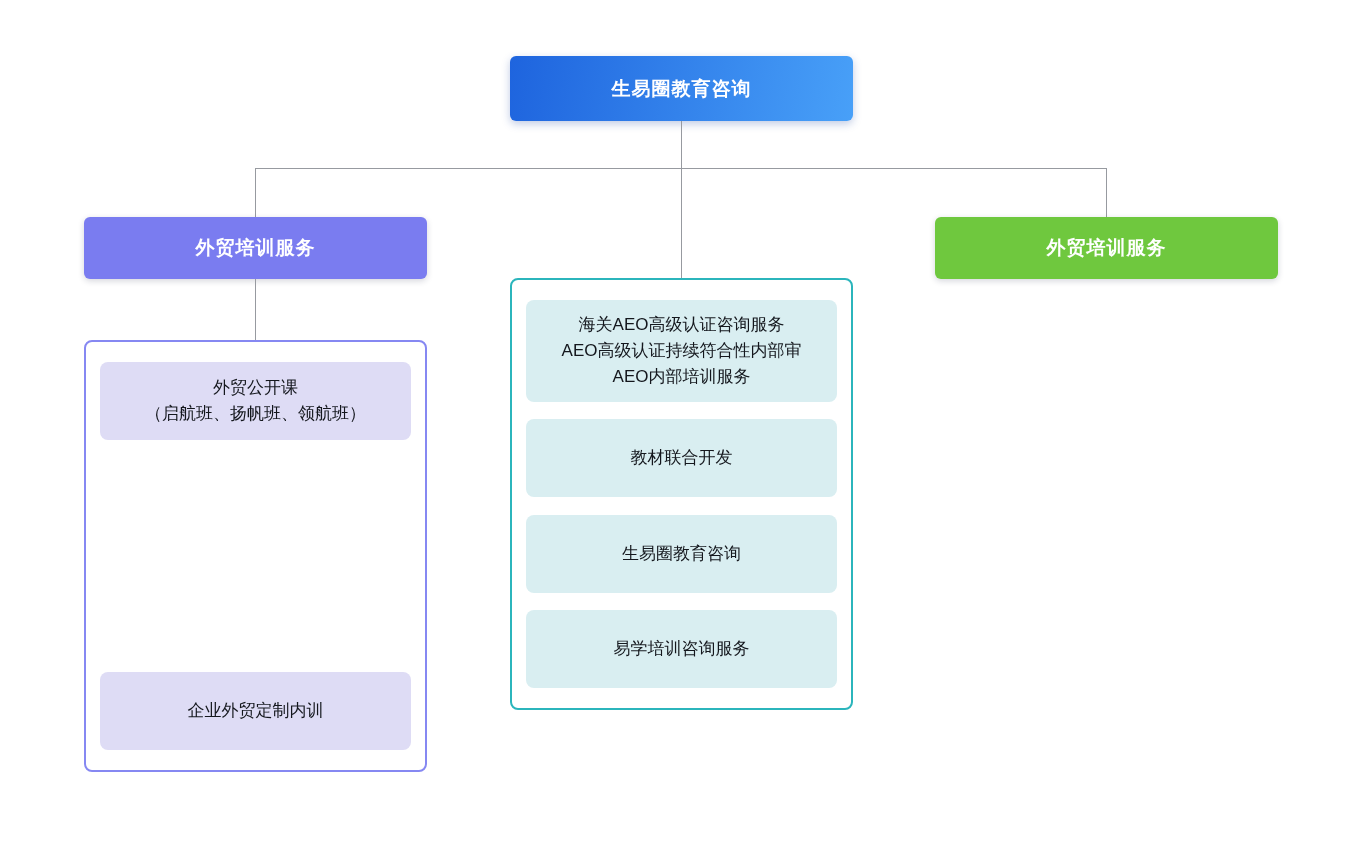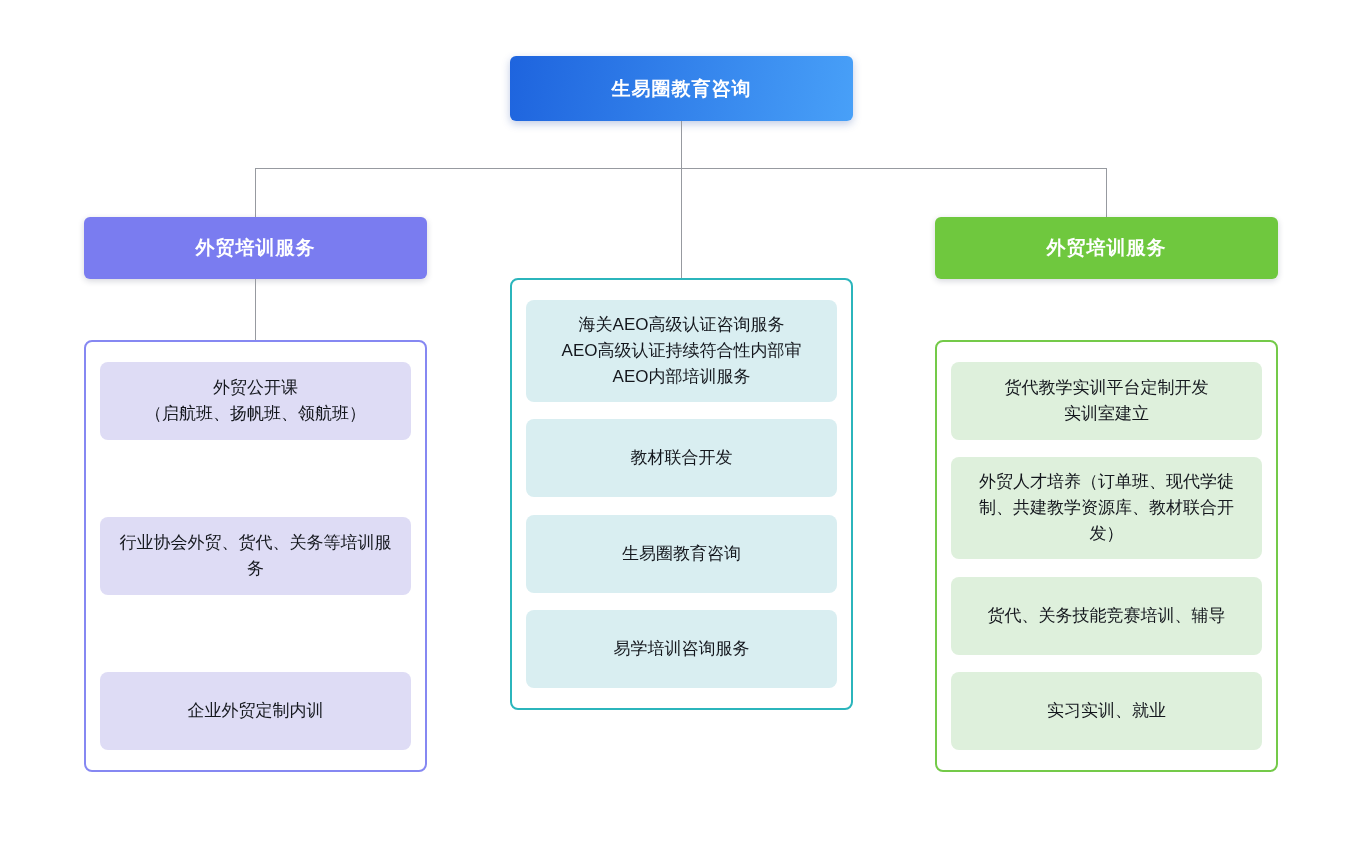--- a/index.html
+++ b/index.html
@@ -117,23 +117,20 @@
   <div id="columns">
       <div class="column" style="--hdr: #7a7cf0; --border: #8688f2; --itembg: #dedcf5;">
     <div class="branch-header">外贸培训服务</div>
     <div class="branch-drop"></div>
     <div class="branch-container">
           <div class="item">
             <div>外贸公开课</div>
             <div>（启航班、扬帆班、领航班）</div>
           </div>
           <div class="item">
-            <div>行业协会外贸、货代、关务等培训服务</div>
-          </div>
-          <div class="item">
             <div>企业外贸定制内训</div>
           </div>
         </div>
   </div>
       <div class="column" style="--hdr: #28b6bd; --border: #2bb5bc; --itembg: #d9eef1;">
     <div class="branch-drop"></div>
     <div class="branch-container">
           <div class="item">
             <div>海关AEO高级认证咨询服务</div>
             <div>AEO高级认证持续符合性内部审</div>
@@ -146,31 +143,16 @@
             <div>生易圈教育咨询</div>
           </div>
           <div class="item">
             <div>易学培训咨询服务</div>
           </div>
         </div>
   </div>
       <div class="column" style="--hdr: #6fc83e; --border: #74ca49; --itembg: #def0dc;">
     <div class="branch-header">外贸培训服务</div>
     <div class="branch-drop hidden"></div>
-    <div class="branch-container">
-          <div class="item">
-            <div>货代教学实训平台定制开发</div>
-            <div>实训室建立</div>
-          </div>
-          <div class="item">
-            <div>外贸人才培养（订单班、现代学徒制、共建教学资源库、教材联合开发）</div>
-          </div>
-          <div class="item">
-            <div>货代、关务技能竞赛培训、辅导</div>
-          </div>
-          <div class="item">
-            <div>实习实训、就业</div>
-          </div>
-        </div>
   </div>
     </div>
 
 </div>
 
 </body></html>

